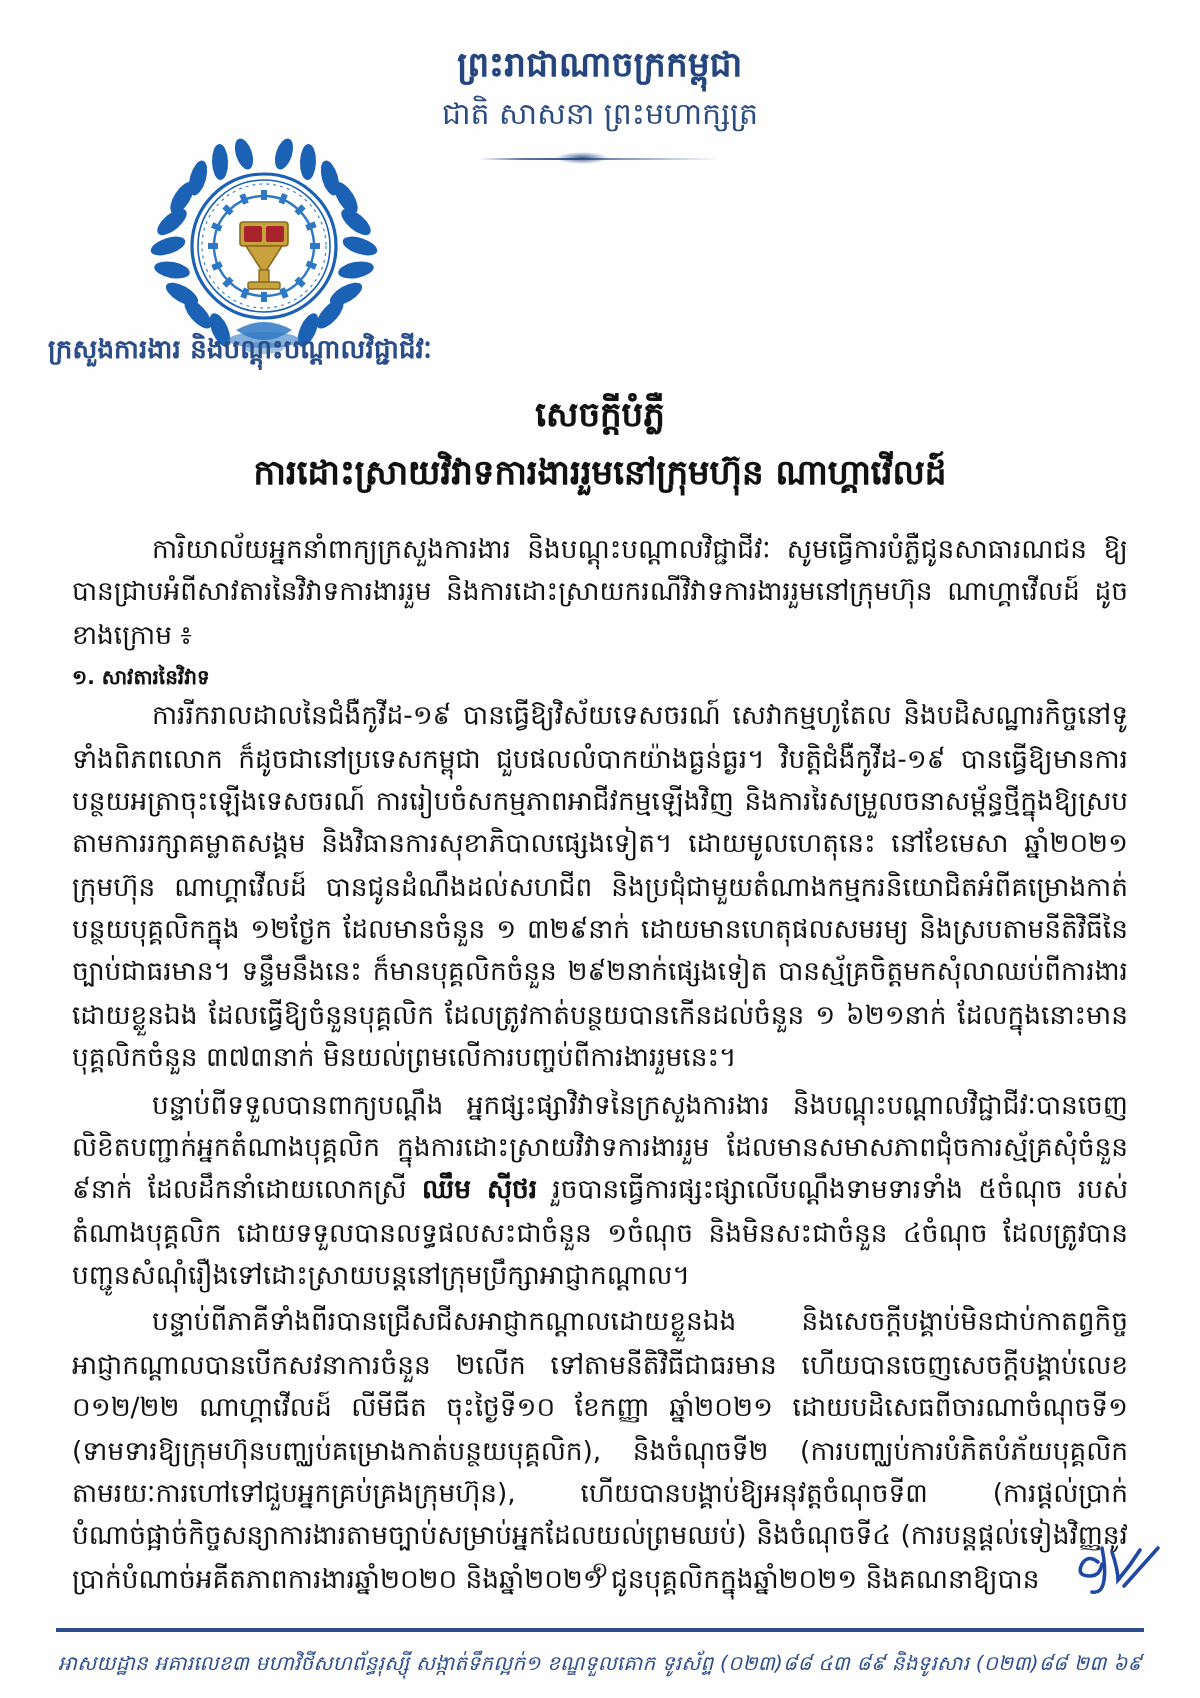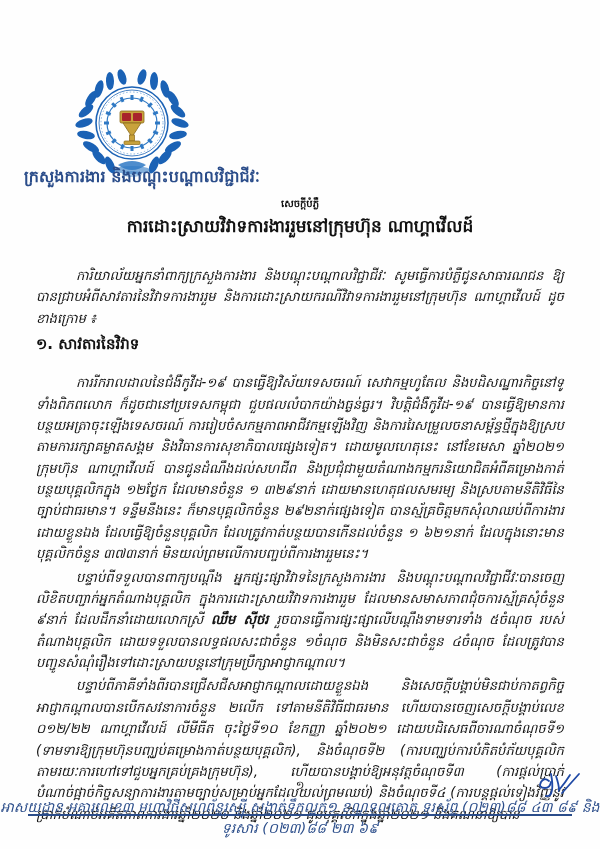--- a/index.html
+++ b/index.html
@@ -74,37 +74,37 @@
     width: 138px;
     height: 128px;
   }
   .emblem svg { display: block; width: 138px; height: 128px; }
 
   
   .ministry-line {
     position: absolute;
     left: 24px;
     top: 166px;
-    font-size: 16px;
+    font-size: 13px;
     font-weight: bold;
     color: #2b4d8a;
     letter-spacing: 0.1px;
   }
 
   
   .title-block {
     position: absolute;
     top: 196px;
     left: 0;
     width: 600px;
     text-align: center;
     color: #111;
   }
   .title-main {
-    font-size: 10px;
+    font-size: 17px;
     font-weight: bold;
     line-height: 1.5;
   }
   .title-sub {
     font-size: 14.5px;
     font-weight: bold;
     line-height: 1.45;
   }
   .title-topic {
     font-size: 17px;
@@ -121,28 +121,27 @@
     width: 528px;
     color: #121212;
   }
   .para {
     font-size: 13.2px;
     line-height: 1.62;
     text-align: justify;
     text-justify: inter-word;
     text-indent: 40px;
     margin-bottom: 2px;
-    font-style: italic;
   }
   .section-heading {
-    font-size: 15px;
+    font-size: 10px;
     font-weight: bold;
     line-height: 1.6;
     margin-top: 3px;
-    margin-bottom: 16px;
+    margin-bottom: 0px;
     text-align: left;
   }
   .bold-name { font-weight: bold; }
 
   
   .page-number {
     position: absolute;
     bottom: 54px;
     left: 0;
     width: 600px;
@@ -169,31 +168,36 @@
     width: 544px;
     height: 2px;
     background: #2b4d8a;
   }
   .footer-text {
     position: absolute;
     left: 0;
     bottom: 9px;
     width: 600px;
     text-align: center;
-    font-size: 14px;
+    font-size: 10px;
     font-style: italic;
     color: #2b4d8a;
     letter-spacing: 0.1px;
   }
 </style>
 </head>
 <body>
 
 <div class="page">
 
+  <div class="header-block">
+    <div class="kingdom-line">ព្រះរាជាណាចក្រកម្ពុជា</div>
+    <div class="motto-line">ជាតិ សាសនា ព្រះមហាក្សត្រ</div>
+    <div class="ornament-divider"></div>
+  </div>
 
   <div class="emblem">
     <svg viewBox="0 0 138 128" xmlns="http://www.w3.org/2000/svg">
       <g fill="none" stroke="#1b62b5">
 
         <g stroke="none" fill="#1b62b5">
           <g transform="translate(69,66)">
 
             <g>
               <ellipse cx="-46" cy="-12" rx="9" ry="4" transform="rotate(-40 -46 -12)"></ellipse>

